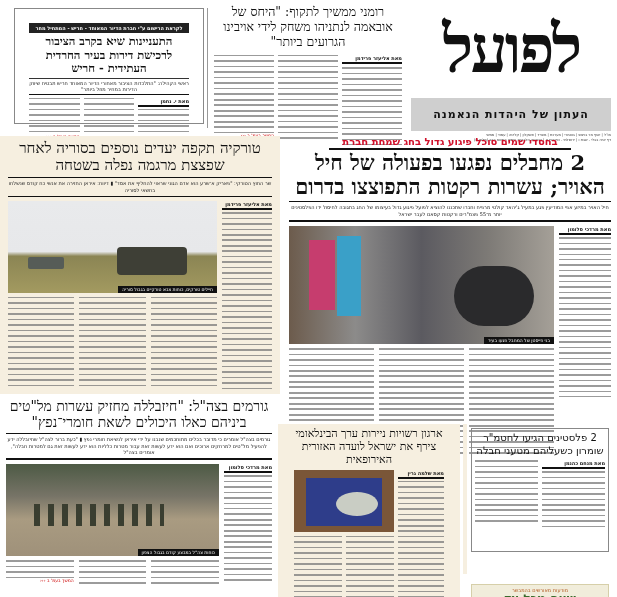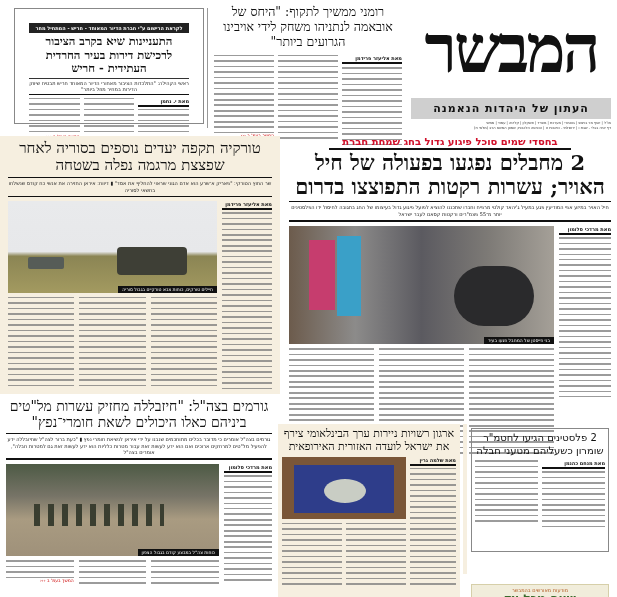--- a/index.html
+++ b/index.html
@@ -11,22 +11,22 @@
   .hl { font-family: "DejaVu Serif", serif; font-weight: normal; color: #111; text-align: center; }
   .sub { font-size: 5px; text-align: center; color: #222; }
   .cont { font-size: 4.5px; color: #c00; }
   .photo { overflow: hidden; }
   .caption { position: absolute; bottom: 0; right: 0; background: #111; color: #fff; font-size: 4.5px; padding: 1px 4px; }
 </style>
 </head>
 <body>
 
 <div class="abs" style="right:6px; top:4px; width:200px; height:128px;">
-  <div style="font-family:'DejaVu Serif',serif; font-size:66px; font-weight:bold; letter-spacing:-3px; text-align:center; line-height:90px; color:#111;">המבשר</div>
-  <div style="background:#cfcfcf; font-size:11px; font-weight:bold; text-align:center; padding:4px 0; margin-top:4px; letter-spacing:1px;">העתון של היהדות הנאמנה</div>
+  <div style="font-family:'DejaVu Serif',serif; font-size:66px; font-weight:bold; letter-spacing:-3px; text-align:center; line-height:90px; color:#111;">לפועל</div>
+  <div style="background:#cfcfcf; font-size:11px; font-weight:bold; text-align:center; padding:10px 0; margin-top:4px; letter-spacing:1px;">העתון של היהדות הנאמנה</div>
   <div style="font-size:3.6px; color:#333; margin-top:2px; white-space:nowrap; overflow:hidden;">מו"ל | יוסף מר בויאש | בוצמרי | מערכת | משרד | אשקלון | קליטה | עמוד | ממשי</div>
   <div style="font-size:3.6px; color:#333; margin-top:1px; white-space:nowrap; overflow:hidden;">דף יומי: בבלי - שבת ו | ירושלמי - כתובות ט | הכניסה הלכבות; שמצן המשא הרב (מלאי ח)</div>
 </div>
 
 <div class="abs" style="left:214px; top:4px; width:188px; height:130px;">
   <div class="hl" style="font-size:12.5px; line-height:15px; margin-bottom:6px;">רומני ממשיך לתקוף: "היחס של אובאמה לנתניהו משחק לידי אויבינו הגרועים ביותר"</div>
   <div style="display:flex; gap:4px; height:88px;">
     <div style="width:60px;">
       <div class="byline">מאת אליעזר פרידמן</div>
       <div class="col-text" style="height:78px; margin-top:3px;">
@@ -160,21 +160,21 @@
           <div class="col-text" style="height:18px;">
               <span class="fill"></span>
             </div>
           <div class="cont"><span>המשך בעמ' ב</span> ‹‹‹</div>
         </div>
       </div>
     </div>
   </div>
 </div>
 
-<div class="abs" style="left:278px; top:424px; width:182px; height:173px; background:#f6efe0; padding:3px 4px;">
+<div class="abs" style="left:278px; top:424px; width:182px; height:173px; background:#f6efe0; padding:3px 16px;">
   <div class="hl" style="font-size:11px; line-height:13px; margin-bottom:4px;">ארגון רשויות ניירות ערך הבינלאומי צירף את ישראל לועדה האזורית האירופאית</div>
   <div style="display:flex; gap:4px;">
     <div style="width:46px;">
       <div class="byline">מאת שלמה גרין</div>
       <div class="col-text" style="height:120px; margin-top:2px;">
           <span class="fill"></span>
         </div>
     </div>
     <div style="flex:1;">
       <div class="photo" style="position:relative; height:62px; background:#7a5638;">

